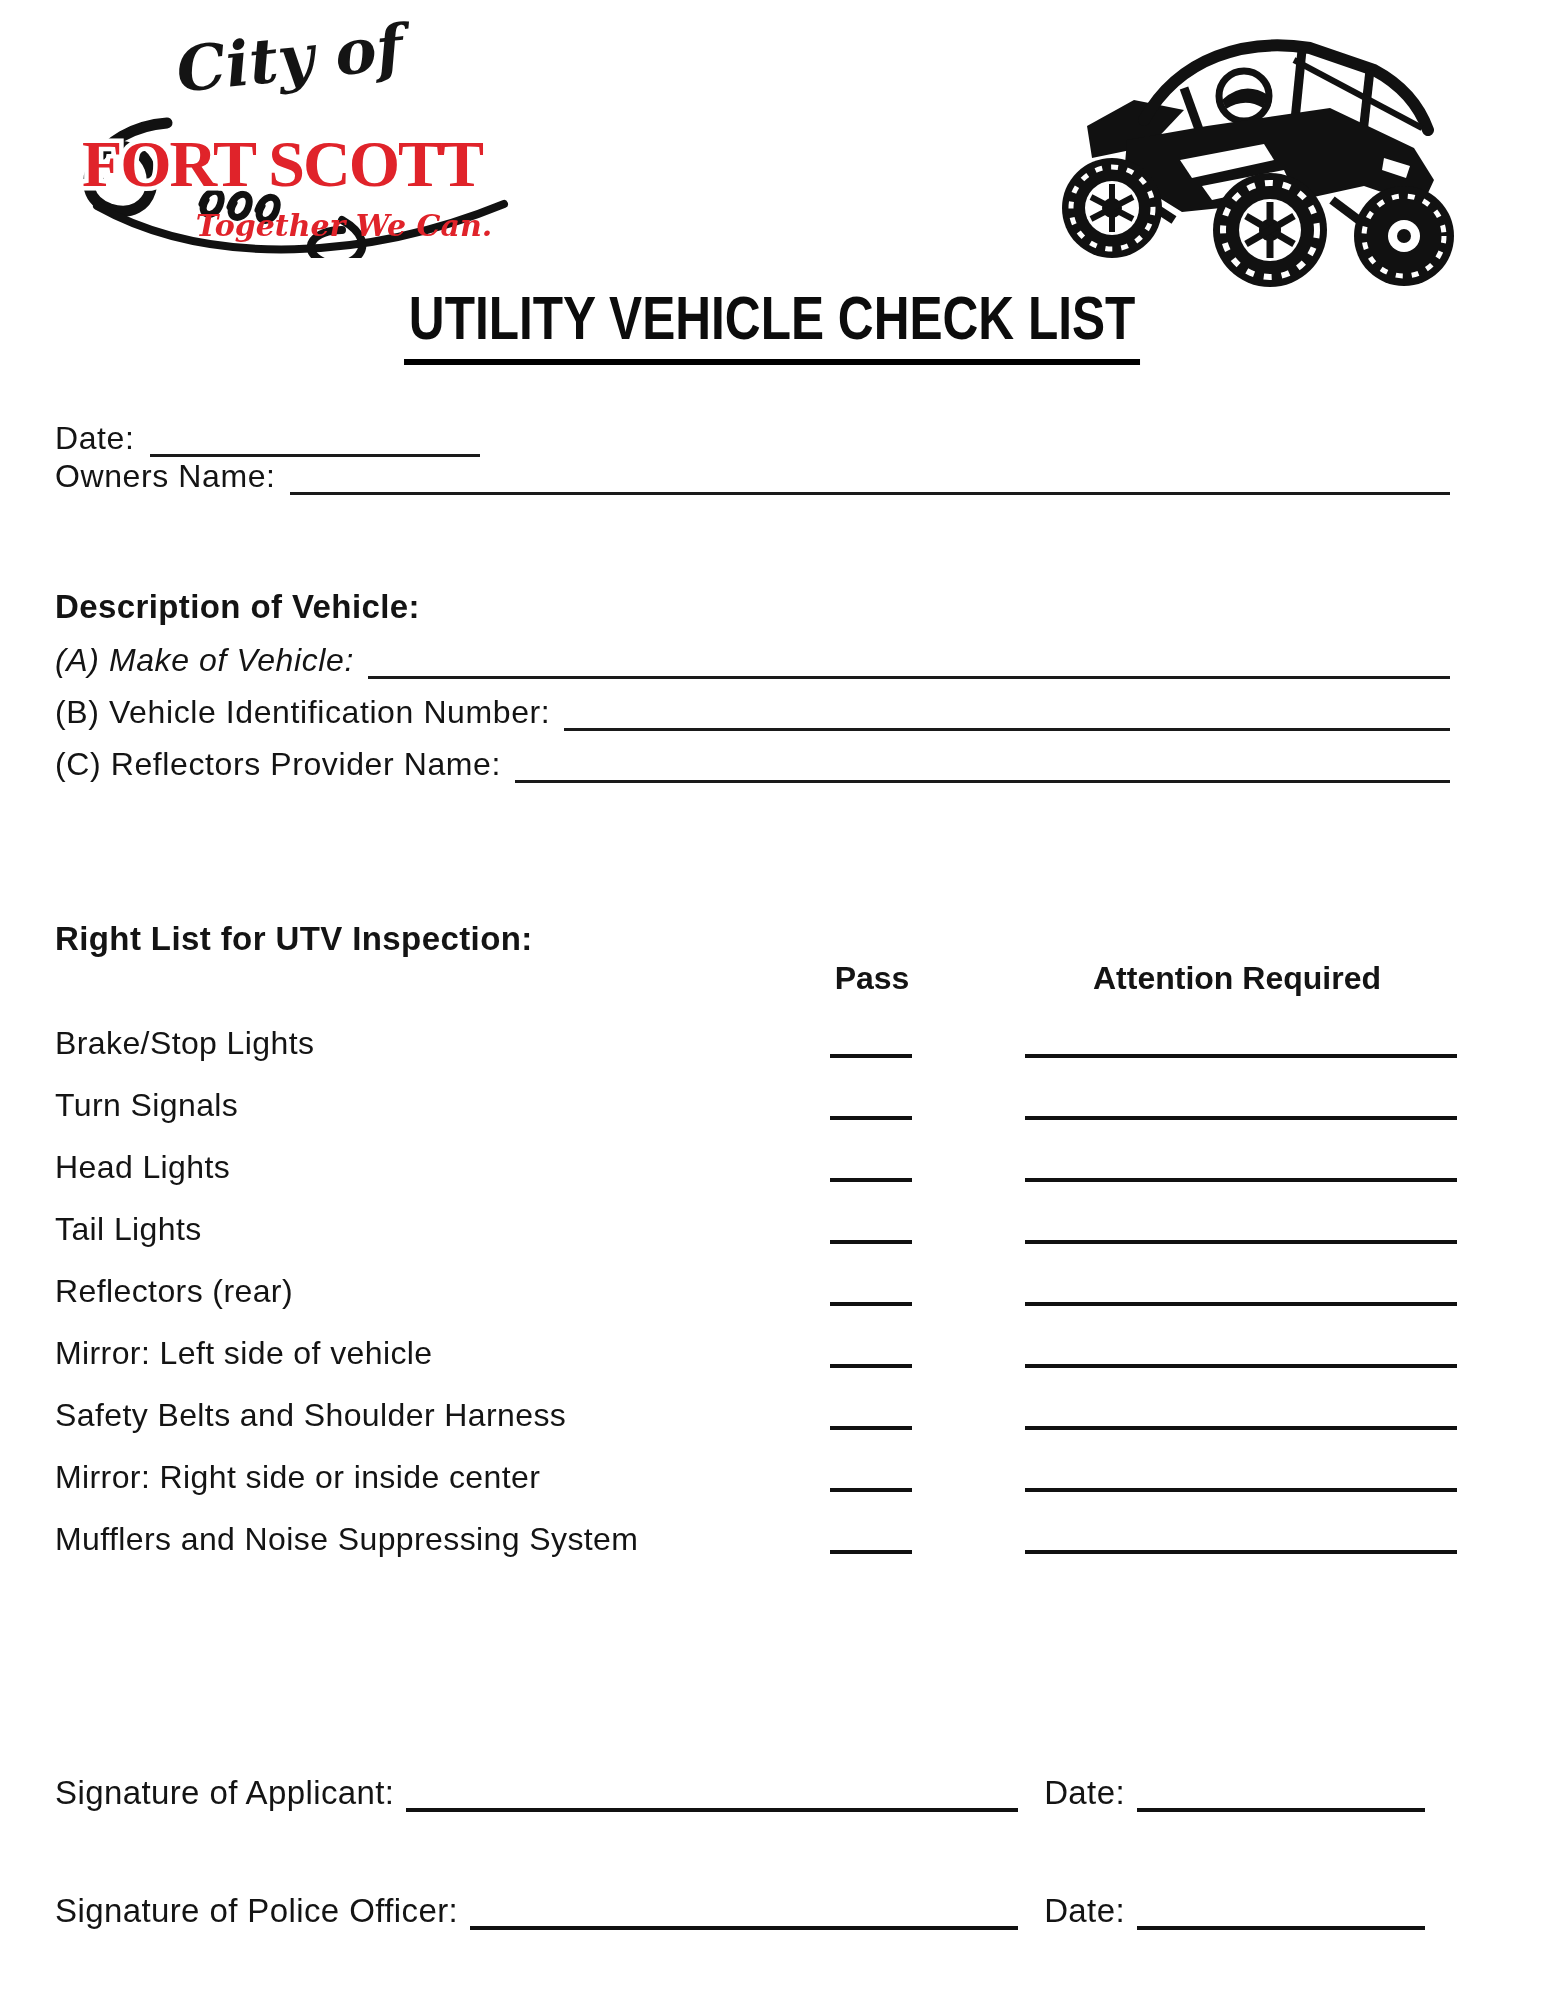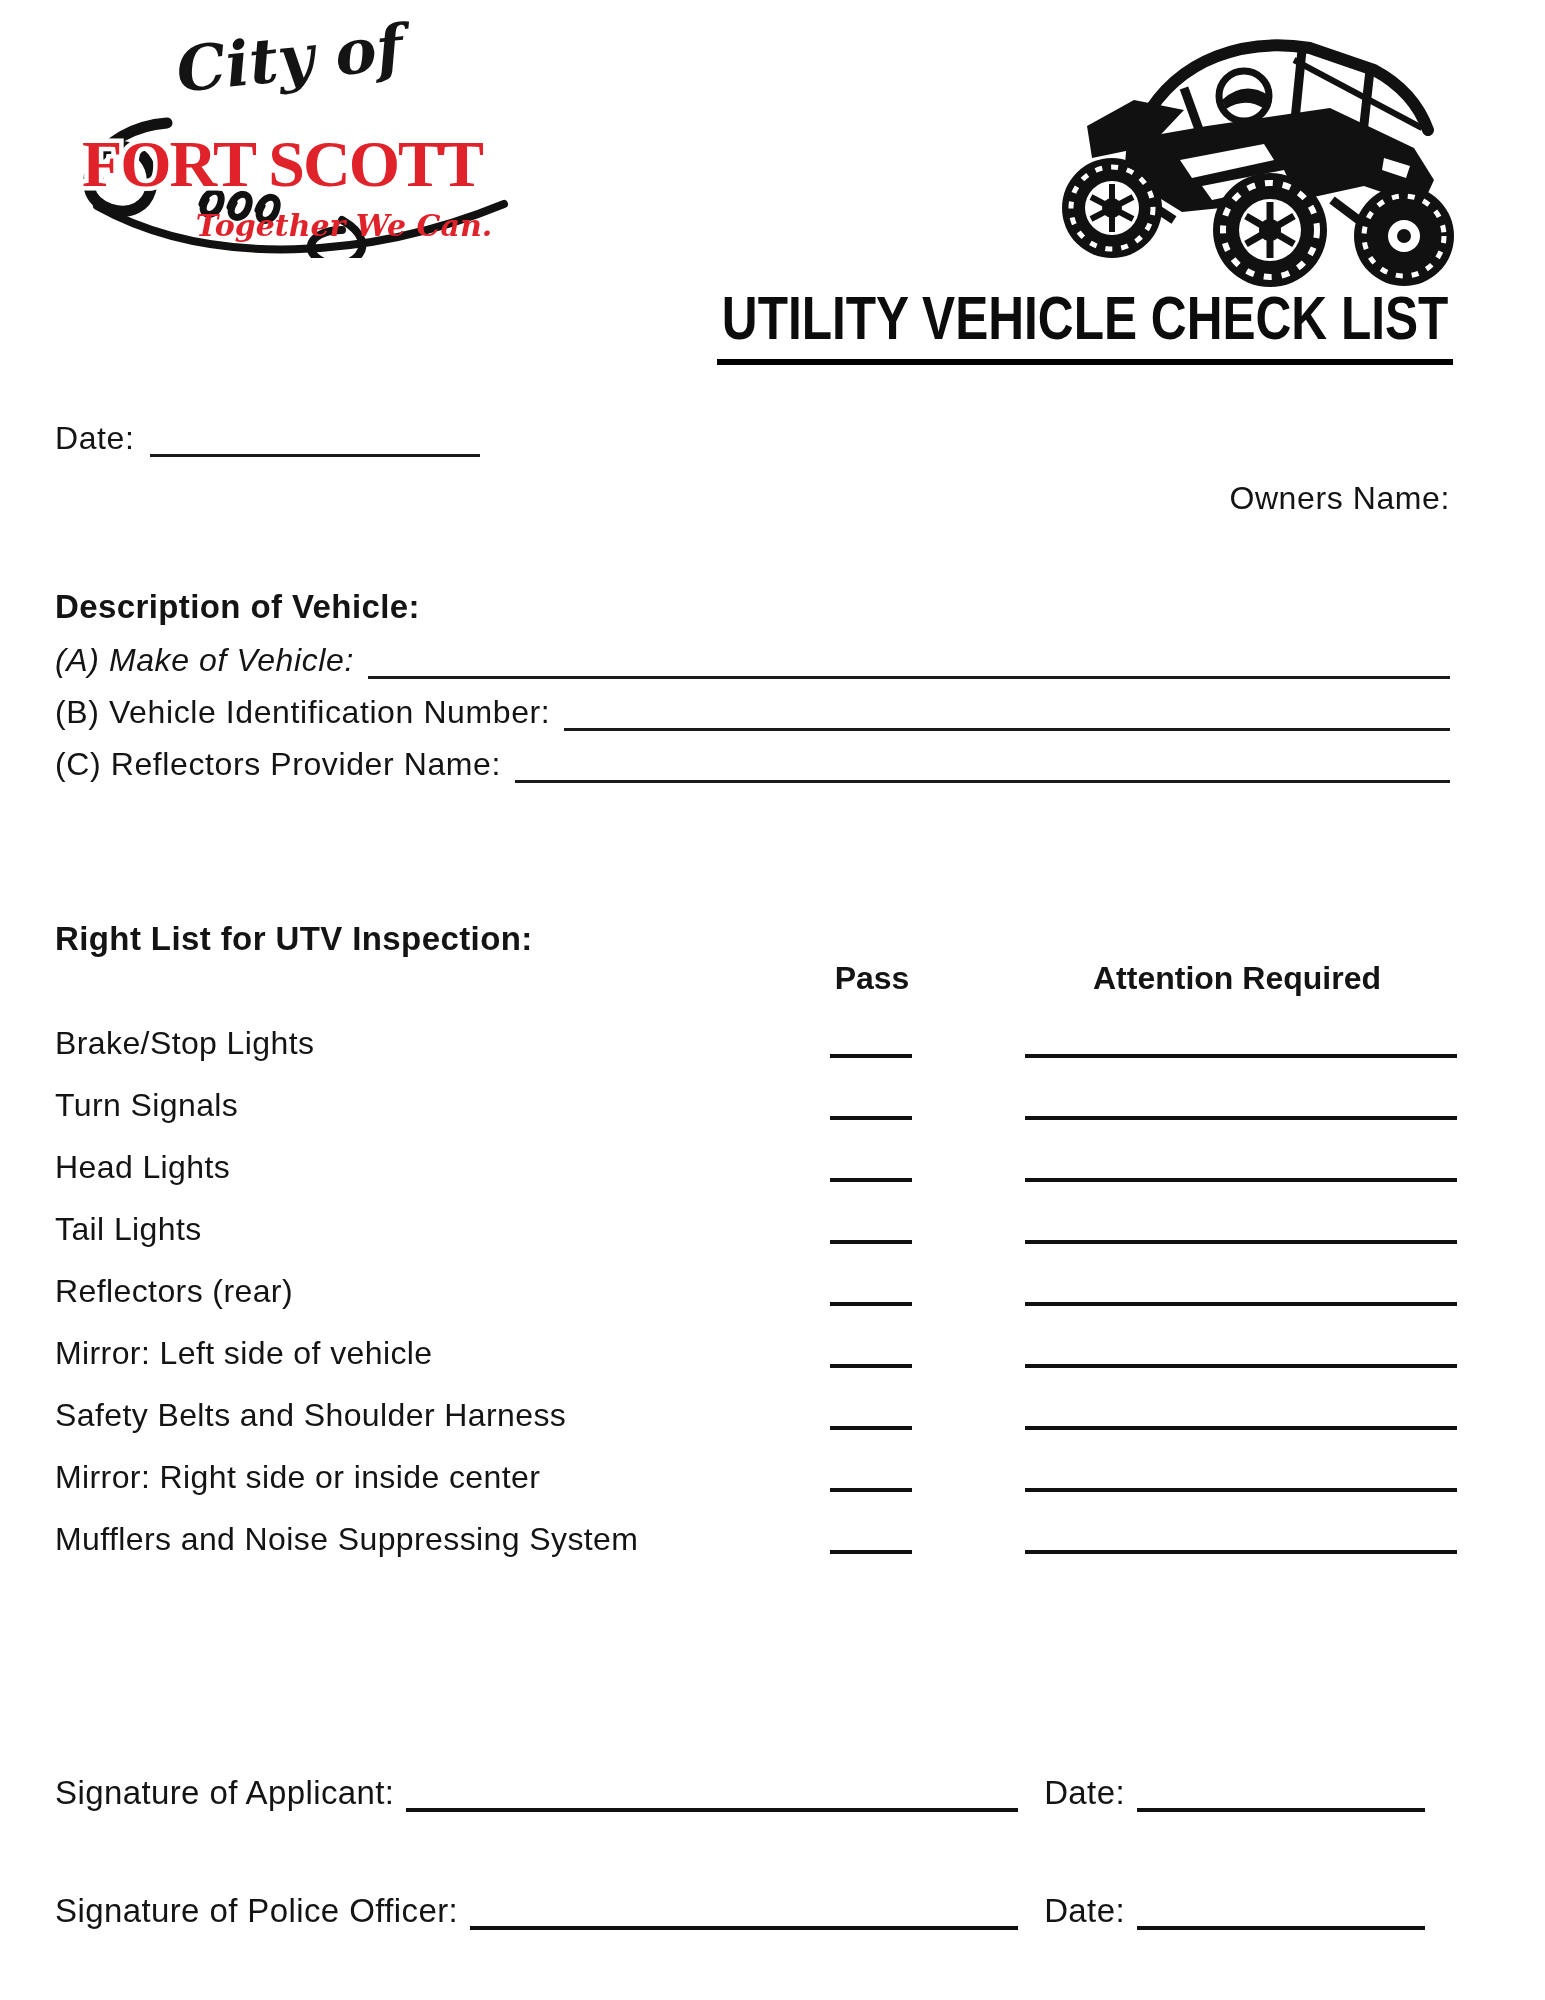--- a/index.html
+++ b/index.html
@@ -10,21 +10,21 @@
     font-family:"Liberation Sans","DejaVu Sans",sans-serif;
     color:#141414;
     overflow:hidden;
     margin:0 auto;
   }
   svg text{user-select:none;}
   
   .logo{position:absolute;left:42px;top:8px;width:470px;height:250px;}
   .utv{position:absolute;left:1032px;top:8px;width:430px;height:290px;}
   
-  .title-wrap{position:absolute;top:282px;left:0;width:100%;text-align:right;}
+  .title-wrap{position:absolute;top:282px;left:0;width:100%;text-align:center;}
   .title{
     display:inline-block;
     font-weight:700;
     font-size:62px;
     letter-spacing:0px;
     transform:scaleX(.80);
     transform-origin:center;
     border-bottom:6px solid #000;
     padding:0 6px 6px 6px;
     white-space:nowrap;
@@ -35,21 +35,21 @@
     position:absolute;left:55px;right:95px;
     display:flex;align-items:flex-end;
     font-size:32px;letter-spacing:.6px;line-height:1.15;
   }
   .row .lbl{white-space:nowrap;}
   .blank{border-bottom:3px solid #1a1a1a;height:40px;}
   .b-fix{width:330px;margin-left:16px;}
   .b-grow{flex:1;margin-left:14px;}
   .heading{position:absolute;left:55px;font-size:33px;font-weight:700;letter-spacing:.4px;}
   .date-row{top:414px;}
-  .owners-row{top:480px;flex-direction:column;}
+  .owners-row{top:452px;}
   .desc-heading{top:588px;text-align:center;}
   .rowA{top:636px;font-style:italic;}
   .rowB{top:688px;}
   .rowC{top:740px;}
   .chk-heading{top:920px;}
   
   .col-heads{position:absolute;top:960px;left:55px;right:95px;height:40px;font-weight:700;font-size:32px;}
   .col-pass{position:absolute;left:757px;width:120px;text-align:center;}
   .col-att{position:absolute;left:962px;width:440px;text-align:center;}
   .chk-rows{position:absolute;top:1008px;left:55px;right:95px;}

